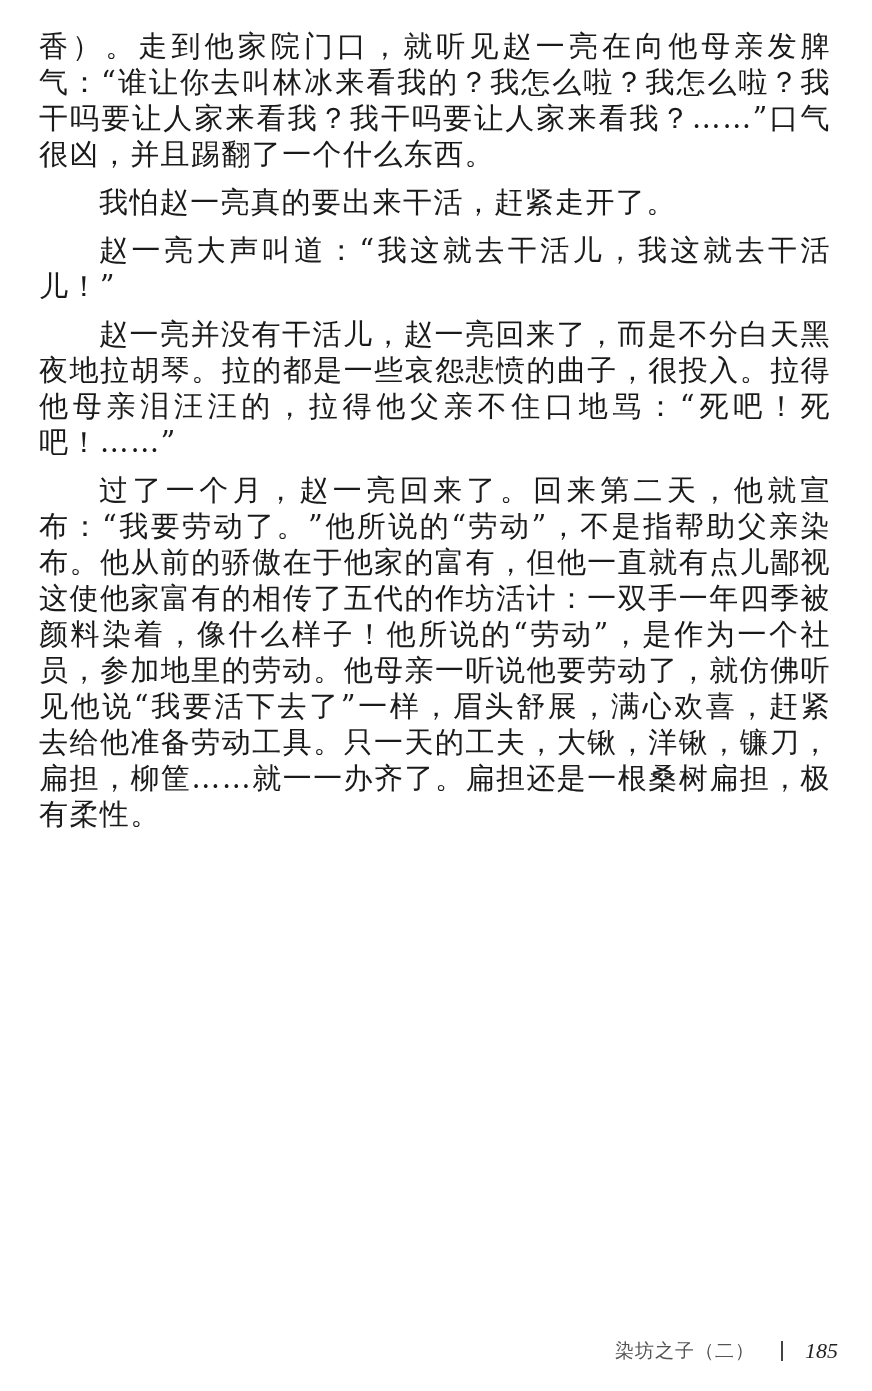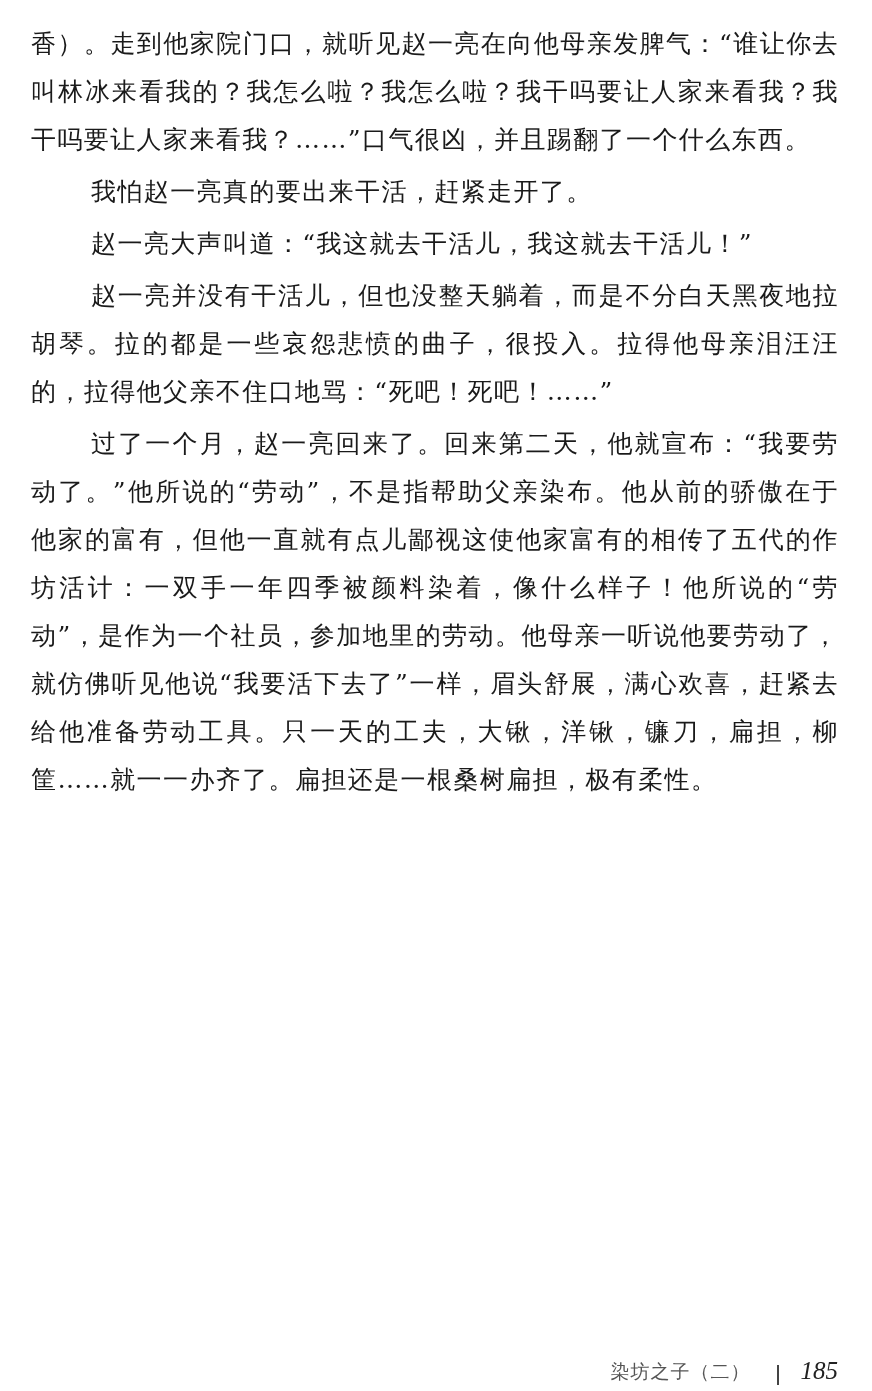--- a/index.html
+++ b/index.html
@@ -1,37 +1,37 @@
 <!DOCTYPE html>
 <html><head>
 <meta charset="utf-8">
 <style>
   html, body { margin: 0; padding: 0; background: #ffffff; }
   body { width: 872px; height: 1391px; position: relative; overflow: hidden;
          font-family: "DejaVu Serif", "Liberation Serif", serif; color: #1a1a1a; }
   .page { position: absolute; left: 27px; top: 16px; width: 816px; }
-  .para { margin: 4px; font-size: 25px; line-height: 48px; text-align: justify;
+  .para { margin: 12px; font-size: 29px; line-height: 36px; text-align: justify;
           text-align-last: left; letter-spacing: 1.4px; }
   .para.indent { text-indent: 60px; }
   .footer { position: absolute; top: 1333px; right: 34px; height: 36px;
-            display: flex; align-items: flex-end; gap: 0; margin-top: 16px; }
+            display: flex; align-items: center; gap: 0; }
   .footer .title { font-family: "DejaVu Sans", "Liberation Sans", sans-serif;
                    font-size: 19px; color: #555; letter-spacing: 1px; }
   .footer .sep { width: 2px; height: 20px; background: #444; margin: 0 22px 0 26px; }
   .footer .num { font-family: "Liberation Serif", "DejaVu Serif", serif; font-style: italic;
-                 font-size: 25px; color: #222; }
+                 font-size: 22px; color: #222; }
 </style>
 </head>
 <body>
 
 <div class="page">
   <p class="para">香）。走到他家院门口，就听见赵一亮在向他母亲发脾气：“谁让你去叫林冰来看我的？我怎么啦？我怎么啦？我干吗要让人家来看我？我干吗要让人家来看我？……”口气很凶，并且踢翻了一个什么东西。</p>
   <p class="para indent">我怕赵一亮真的要出来干活，赶紧走开了。</p>
   <p class="para indent">赵一亮大声叫道：“我这就去干活儿，我这就去干活儿！”</p>
-  <p class="para indent">赵一亮并没有干活儿，但也没整天躺着，而是不分白天黑夜地拉胡琴。拉的都是一些哀怨悲愤的曲子，很投入。拉得他母亲泪汪汪的，拉得他父亲不住口地骂：“死吧！死吧！……”</p>
+  <p class="para indent">赵一亮并没有干活儿，赵一亮回来了，而是不分白天黑夜地拉胡琴。拉的都是一些哀怨悲愤的曲子，很投入。拉得他母亲泪汪汪的，拉得他父亲不住口地骂：“死吧！死吧！……”</p>
   <p class="para indent">过了一个月，赵一亮回来了。回来第二天，他就宣布：“我要劳动了。”他所说的“劳动”，不是指帮助父亲染布。他从前的骄傲在于他家的富有，但他一直就有点儿鄙视这使他家富有的相传了五代的作坊活计：一双手一年四季被颜料染着，像什么样子！他所说的“劳动”，是作为一个社员，参加地里的劳动。他母亲一听说他要劳动了，就仿佛听见他说“我要活下去了”一样，眉头舒展，满心欢喜，赶紧去给他准备劳动工具。只一天的工夫，大锹，洋锹，镰刀，扁担，柳筐……就一一办齐了。扁担还是一根桑树扁担，极有柔性。</p>
 
 </div>
 
 <div class="footer">
   <span class="title">染坊之子（二）</span>
   <span class="sep"></span>
   <span class="num">185</span>
 </div>
 

